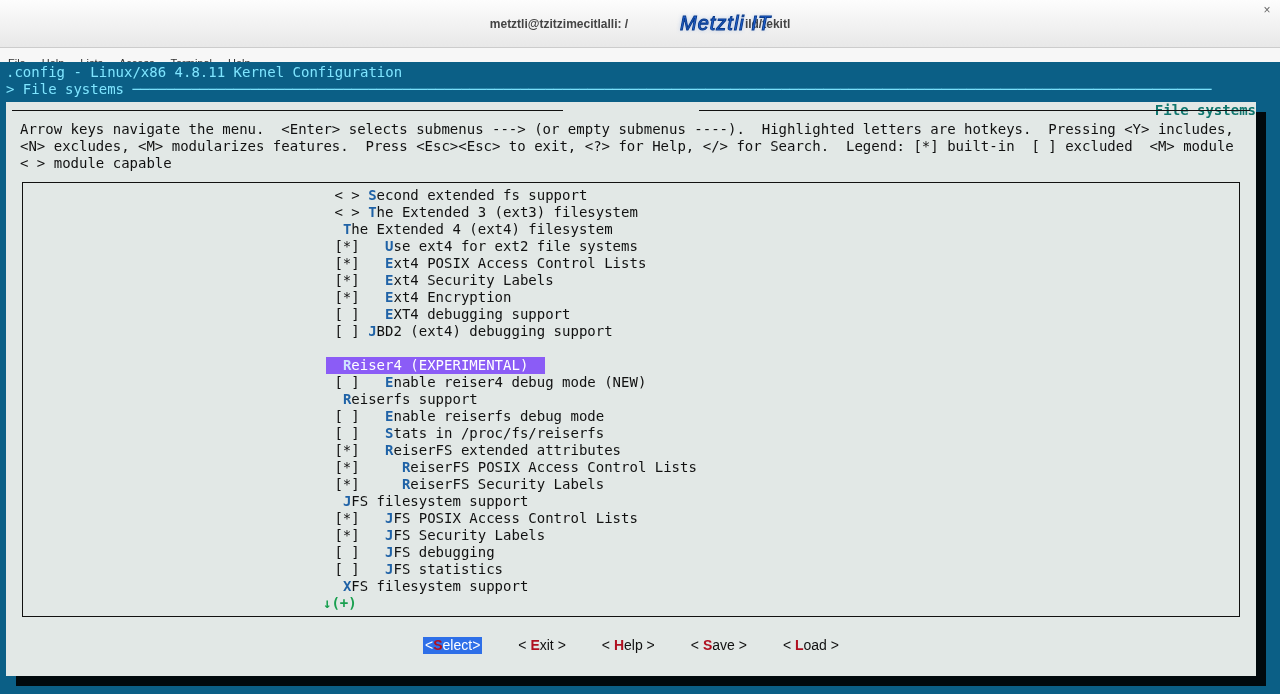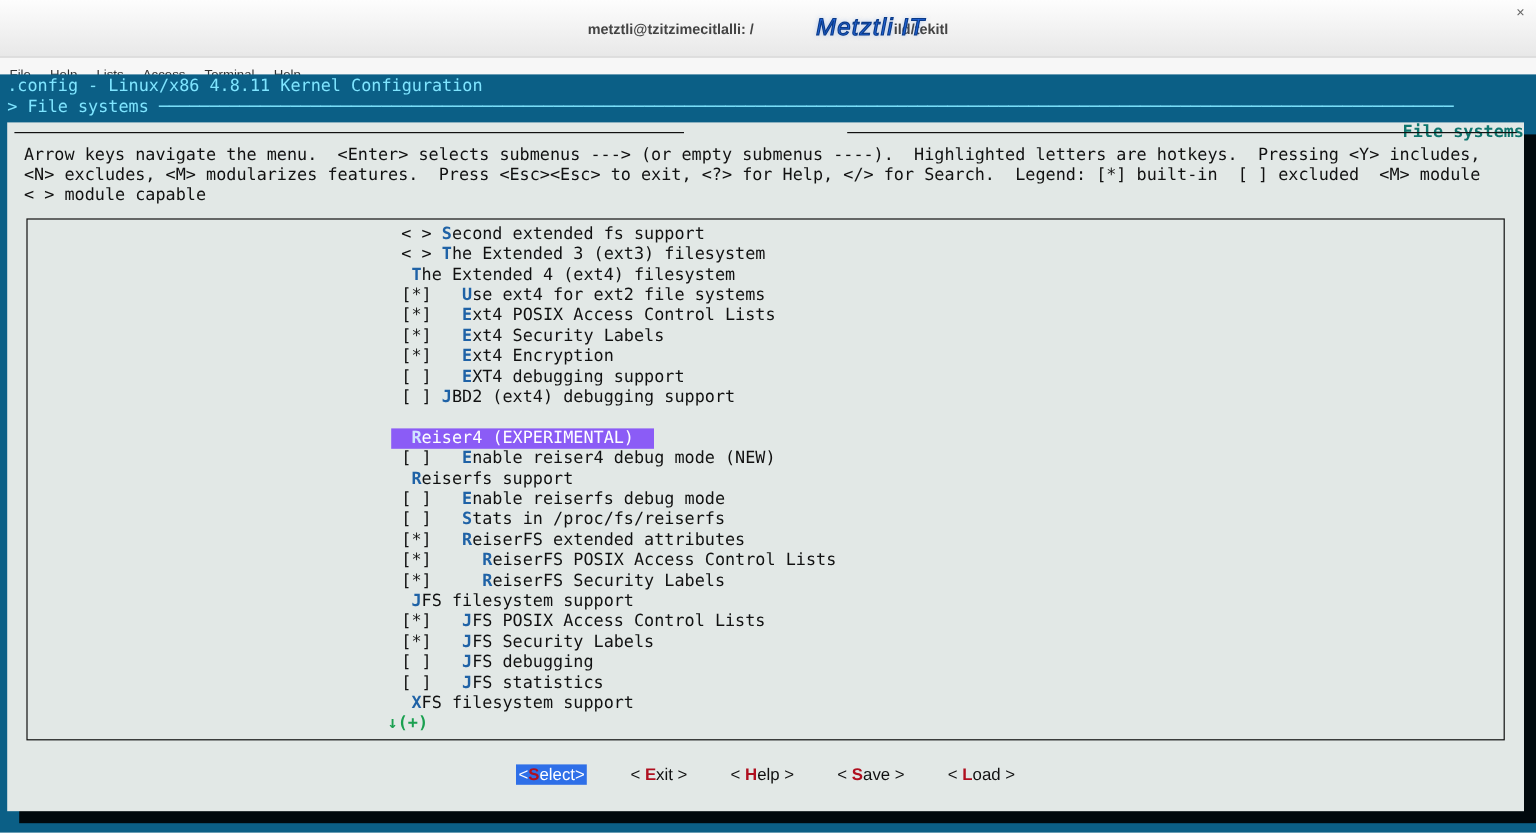--- a/index.html
+++ b/index.html
@@ -65,21 +65,21 @@
   }
   .menubar span { cursor: pointer; }
   .terminal {
     position: absolute;
     left: 0; right: 0; top: 62px; bottom: 0;
     background: #0b5f86;
     font-family: "DejaVu Sans Mono", "Liberation Mono", monospace;
     font-size: 14px;
     line-height: 17px;
     color: #dfe6ec;
-    padding: 2px 2px 10px 2px;
+    padding: 2px 16px 10px 2px;
   }
   .cfg-header { color: #7fe5ff; padding: 0 4px; white-space: pre; }
   .mc-window {
     margin: 4px 8px 0 4px;
     background: #e2e8e6;
     color: #111;
     box-shadow: 10px 10px 0 rgba(0,0,0,0.9);
     padding: 0 0 4px 0;
   }
   .mc-title {

